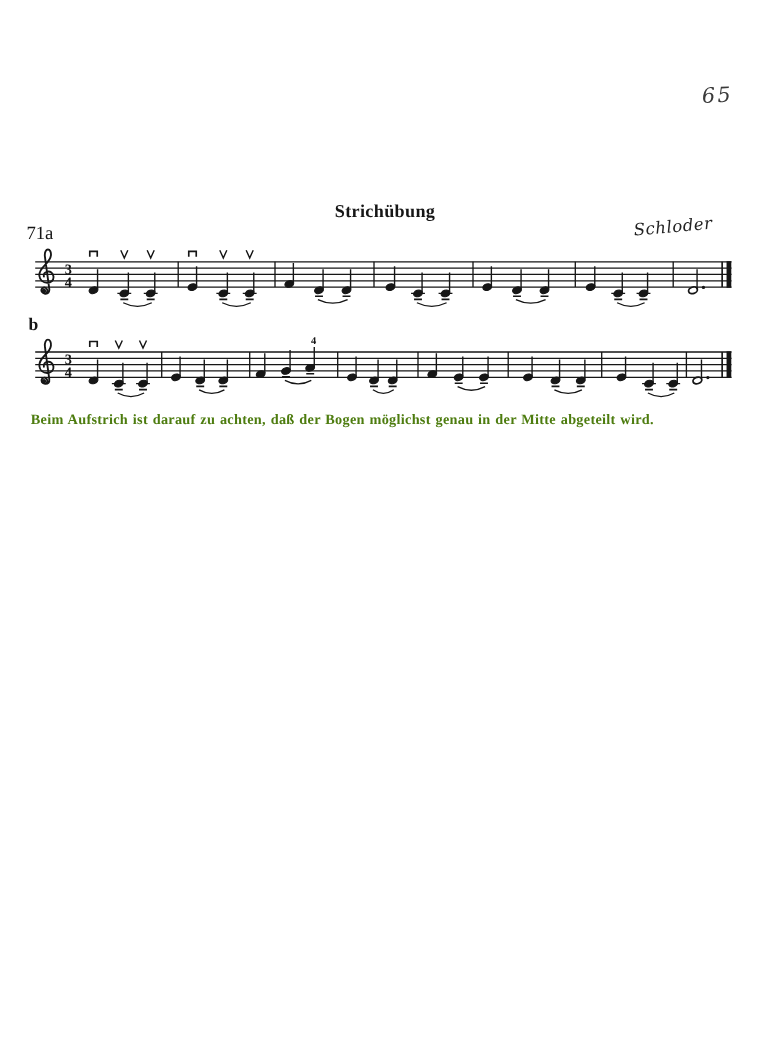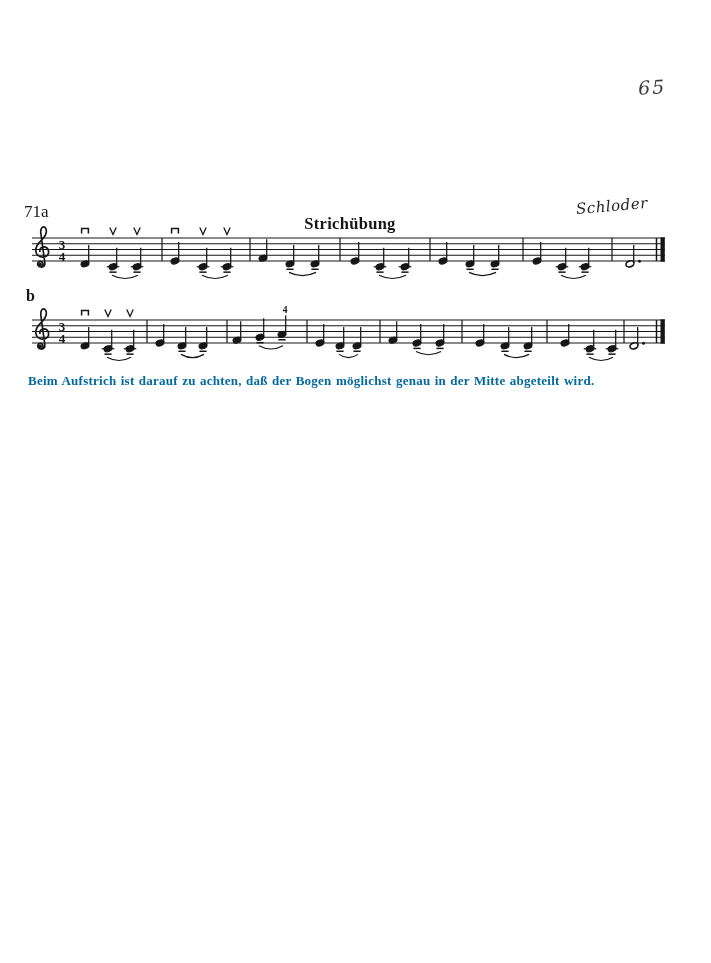--- a/index.html
+++ b/index.html
@@ -9,34 +9,34 @@
     margin:0 auto;
   }
   .abs{position:absolute;}
   #page-number{
     left:638px;top:76px;font-family:"DejaVu Serif", serif;font-style:italic;
     font-size:19px;color:#3a3a3a;transform:rotate(-3deg);letter-spacing:2px;
     font-weight:400;
   }
   #title{
     left:30px;top:182px;width:640px;text-align:center;
-    font-weight:700;font-size:16.5px;letter-spacing:0.3px;margin-top:32px;
+    font-weight:700;font-size:16.5px;letter-spacing:0.3px;
   }
   #label-a{left:24px;top:202px;font-weight:400;font-size:17px;}
   #label-b{left:26px;top:287px;font-weight:700;font-size:16px;}
   #signature{
     left:576px;top:197px;font-family:"DejaVu Serif", serif;font-style:italic;
     font-size:15px;color:#222;transform:rotate(-5deg);letter-spacing:0.5px;
   }
   .staff-svg{position:absolute;left:28px;width:670px;height:70px;}
   #staff-a{top:222px;}
   #staff-b{top:304px;}
   #caption{
     left:28px;top:373px;font-weight:700;font-size:13px;
-    letter-spacing:0.25px;word-spacing:0.8px;white-space:nowrap;color:#0369a1;
+    letter-spacing:0.25px;word-spacing:0.8px;white-space:nowrap;color:#4d7c0f;
   }
   .ts-num{font-family:"Liberation Serif", serif;font-weight:700;font-size:13px;}
   .fing{font-family:"Liberation Serif", serif;font-weight:700;font-size:9.5px;}
 </style>
 </head>
 <body>
 
 <div id="page">
 
   <div id="page-number" class="abs">65</div>

